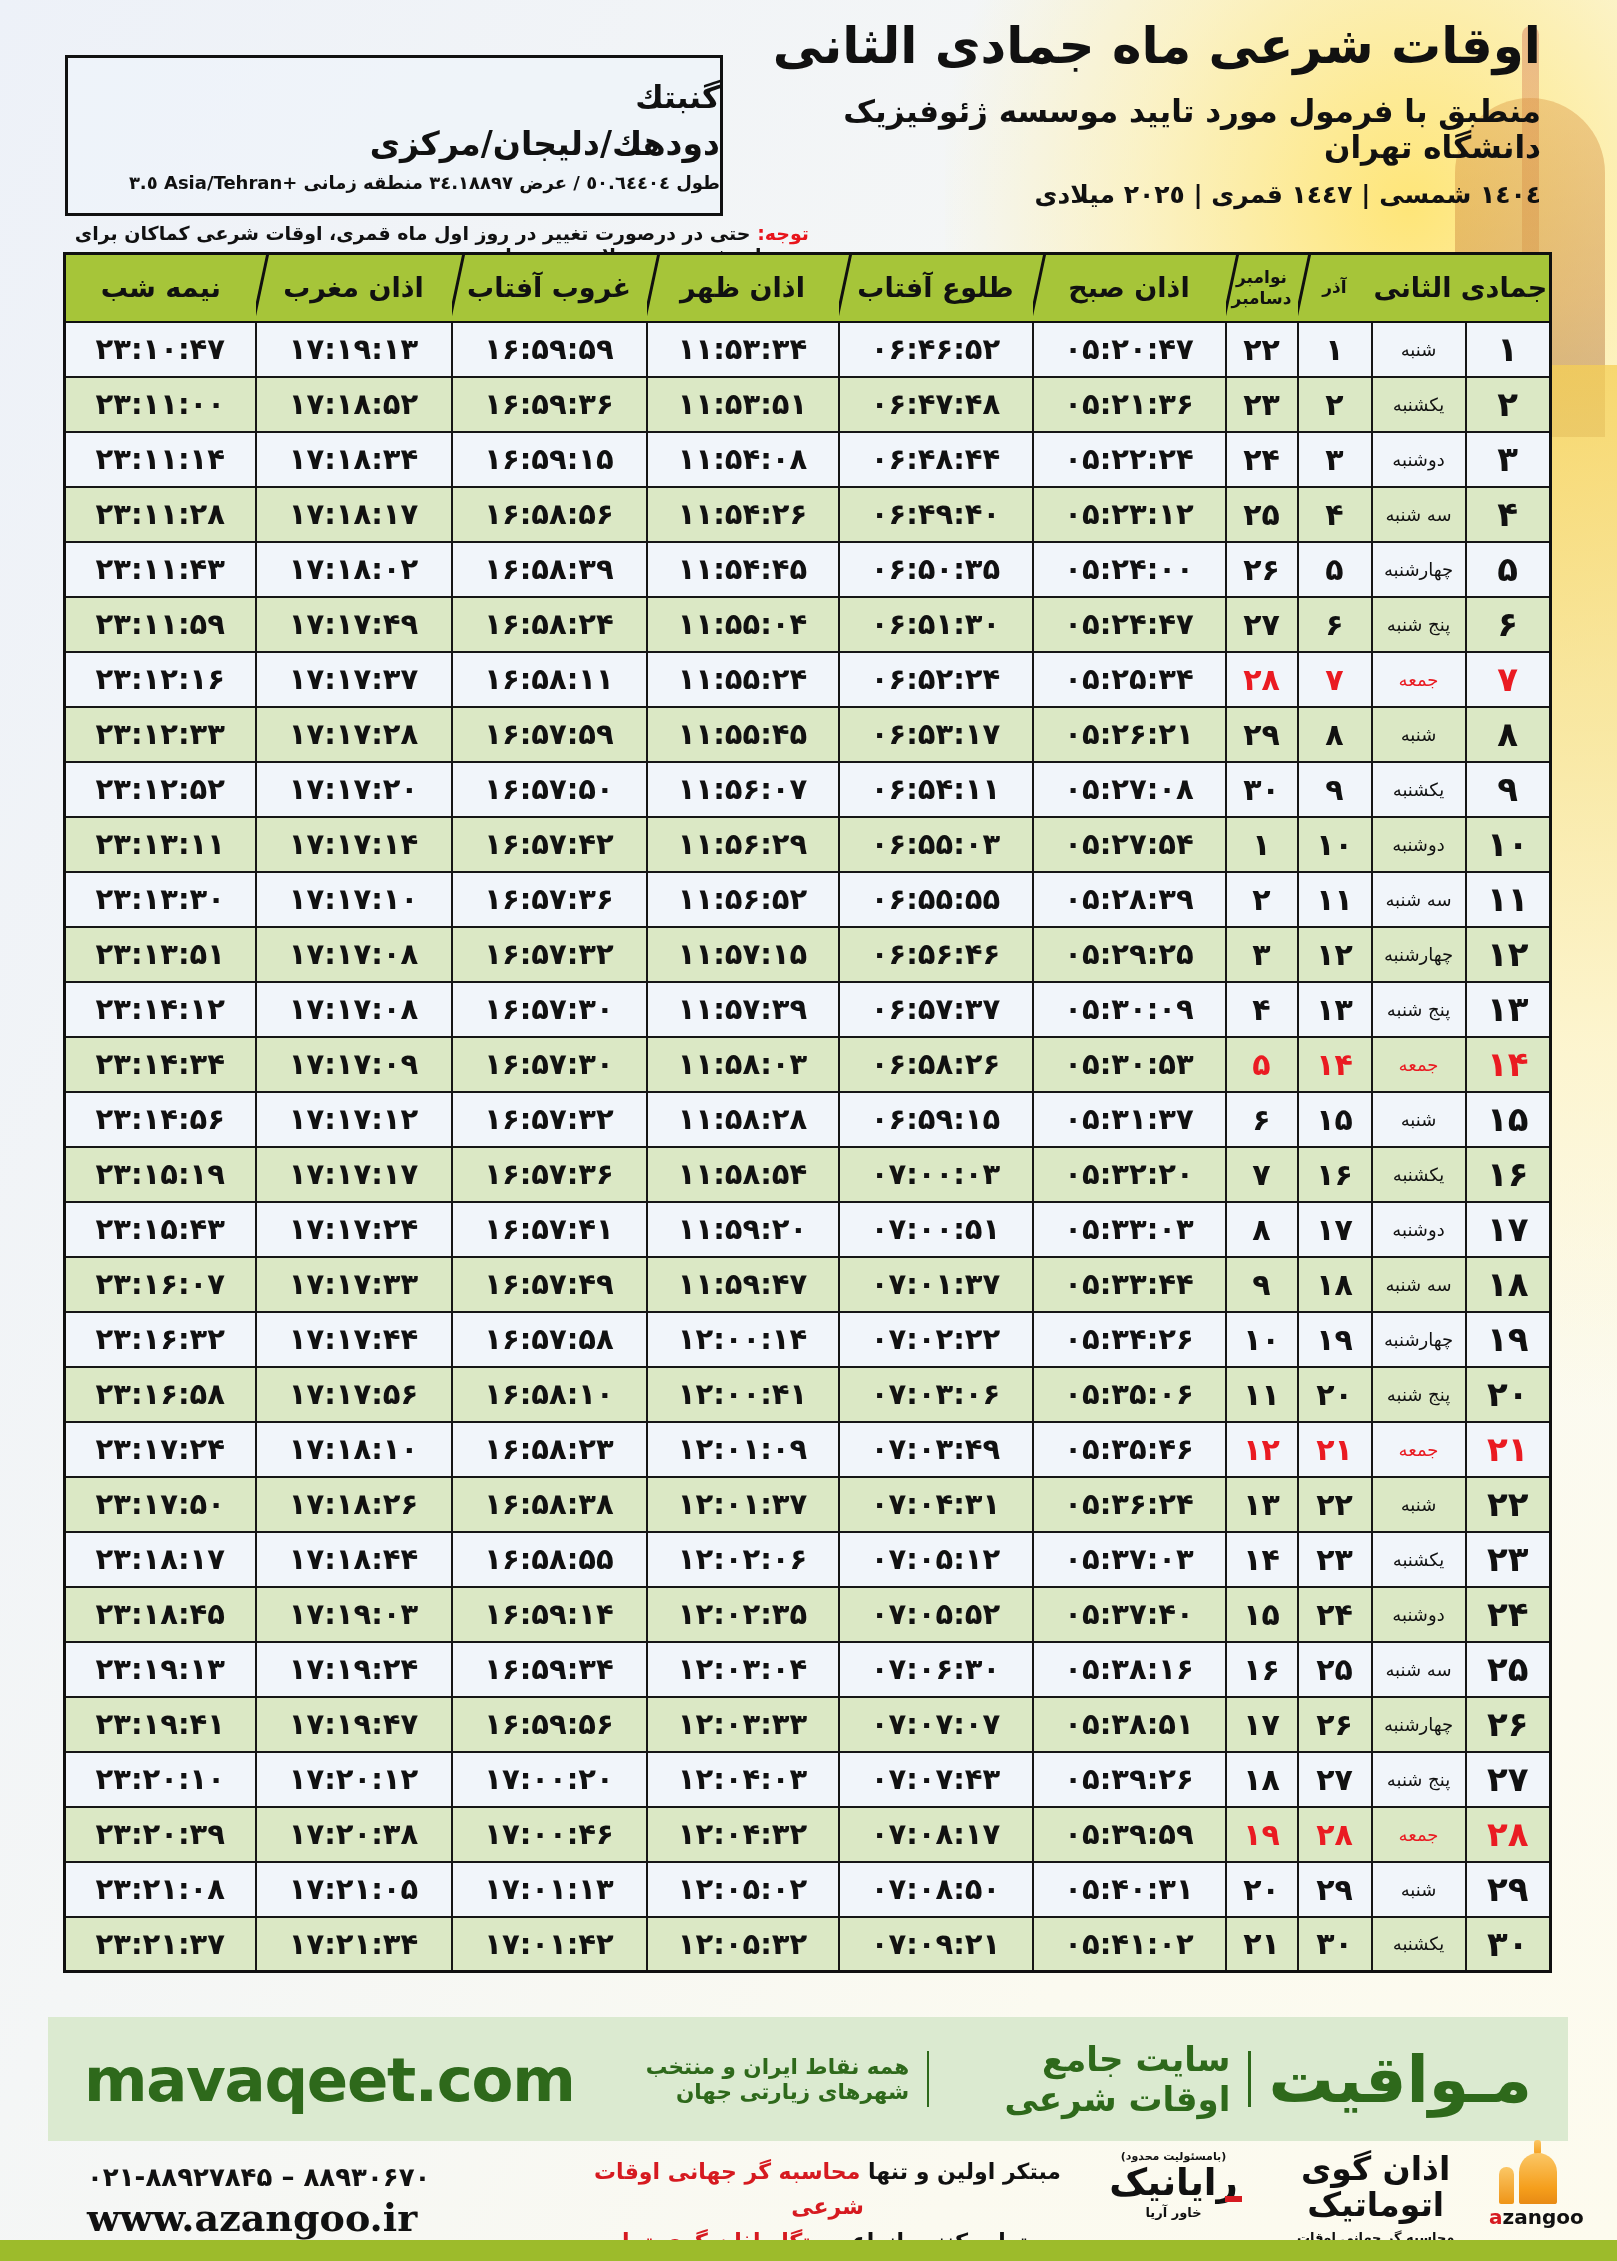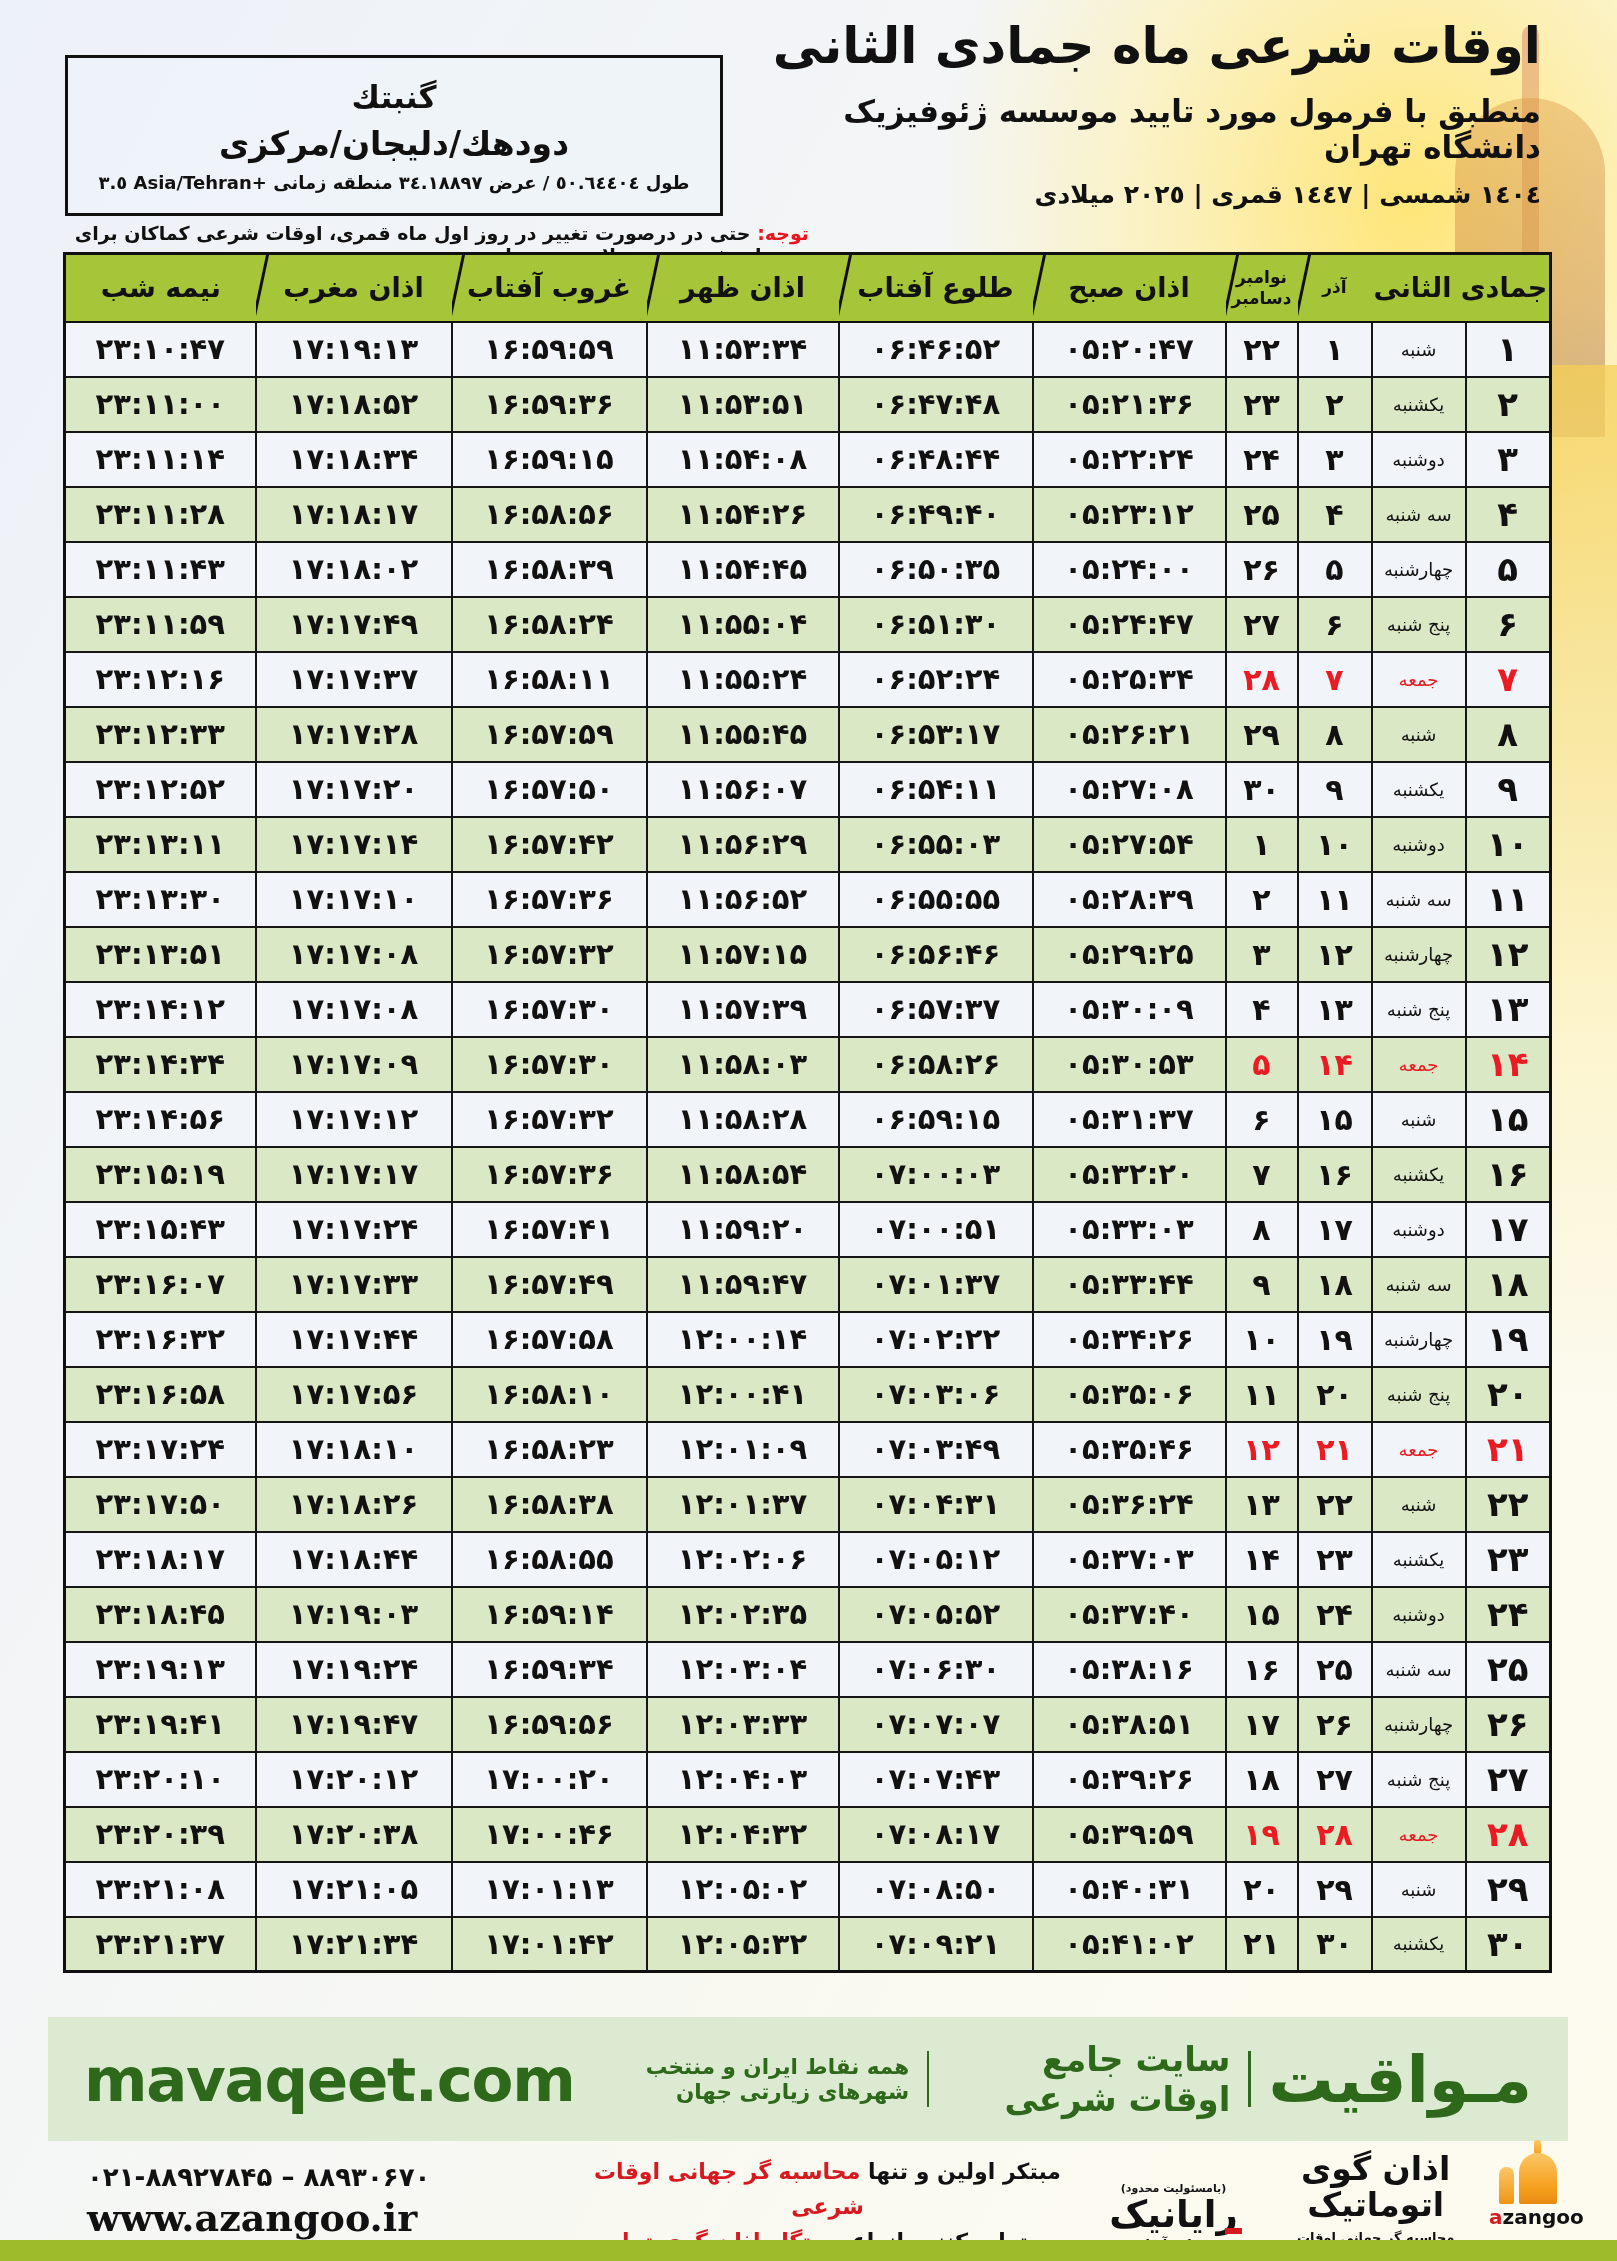--- a/index.html
+++ b/index.html
@@ -17,21 +17,21 @@
   .bg-minaret-art{position:absolute;right:78px;top:26px;width:17px;height:235px;opacity:.30;
     background:linear-gradient(180deg,#c23b2e,#d98f3a);border-radius:8.5px;}
   .art-strip{position:absolute;right:0;top:365px;width:65px;height:1044px;opacity:.75;
     background:linear-gradient(180deg,#f5cf55 0%,#f8e289 35%,#fdf3c4 65%,rgba(253,243,196,0) 100%);}
   
   .title-block{position:absolute;right:76px;top:18px;width:822px;text-align:right;}
   .main-title{font-size:50px;font-weight:bold;line-height:1.15;}
   .subtitle{font-size:31px;font-weight:bold;margin-top:17px;}
   .year-line{font-size:25px;font-weight:bold;margin-top:15.7px;}
   .location-box{position:absolute;left:66px;top:55px;width:652px;height:155px;
-    border:3.3px solid #111;background:rgba(238,243,250,.78);text-align:center;
+    border:3.3px solid #111;background:rgba(238,243,250,.78);
     display:flex;flex-direction:column;justify-content:center;gap:9px;}
   .loc-name{font-size:31px;font-weight:bold;}
   .loc-region{font-size:33px;font-weight:bold;}
   .loc-coords{font-size:18px;font-weight:bold;}
   .notice-line{position:absolute;left:49px;top:222px;width:761px;text-align:right;
     font-size:19px;font-weight:bold;}
   .notice-label{color:#e8151c;}
   
   .table-wrap{position:absolute;left:66px;top:252px;width:1487px;}
   table{width:100%;border-collapse:collapse;table-layout:fixed;direction:rtl;
@@ -63,21 +63,21 @@
   .band-tagline1{font-size:34px;font-weight:bold;}
   .band-tagline2{font-size:21.5px;font-weight:bold;}
   .band-site-en{font-size:61px;font-weight:bold;direction:ltr;letter-spacing:-1.3px;}
   
   .phones{position:absolute;left:88px;top:2150px;width:470px;text-align:left;direction:ltr;margin-top:12px;}
   .phone-number{font-size:26px;font-weight:bold;}
   .website{font-size:38px;font-weight:bold;font-family:"DejaVu Serif",serif;margin-top:2.6px;}
   .claims{position:absolute;left:574px;top:2154px;width:509px;text-align:center;
     font-size:22px;font-weight:bold;line-height:1.6;}
   .claim-red{color:#d61a20;}
-  .rayanik{position:absolute;left:1096px;top:2150px;width:157px;text-align:center;margin-top:32px;}
+  .rayanik{position:absolute;left:1096px;top:2150px;width:157px;text-align:center;}
   .rayanik-note{font-size:11px;font-weight:bold;}
   .rayanik-name{font-size:37px;font-weight:bold;line-height:1.1;position:relative;display:inline-block;}
   .rayanik-accent{position:absolute;right:-3.9px;bottom:1.3px;width:17px;height:6.5px;background:#d61a20;}
   .rayanik-sub{font-size:13px;font-weight:bold;margin-top:1.3px;}
   .azangoo{position:absolute;left:1275px;top:2144px;width:287px;display:flex;
     flex-direction:row;align-items:flex-start;gap:11.7px;direction:rtl;}
   .dome-wrap{width:72px;text-align:center;}
   .dome-icon{position:relative;width:63px;height:60px;margin:0 auto;}
   .dome-main{position:absolute;right:0;bottom:0;width:38px;height:51px;
     background:linear-gradient(180deg,#fbc766 0%,#f59e1b 70%,#e88a14 100%);

